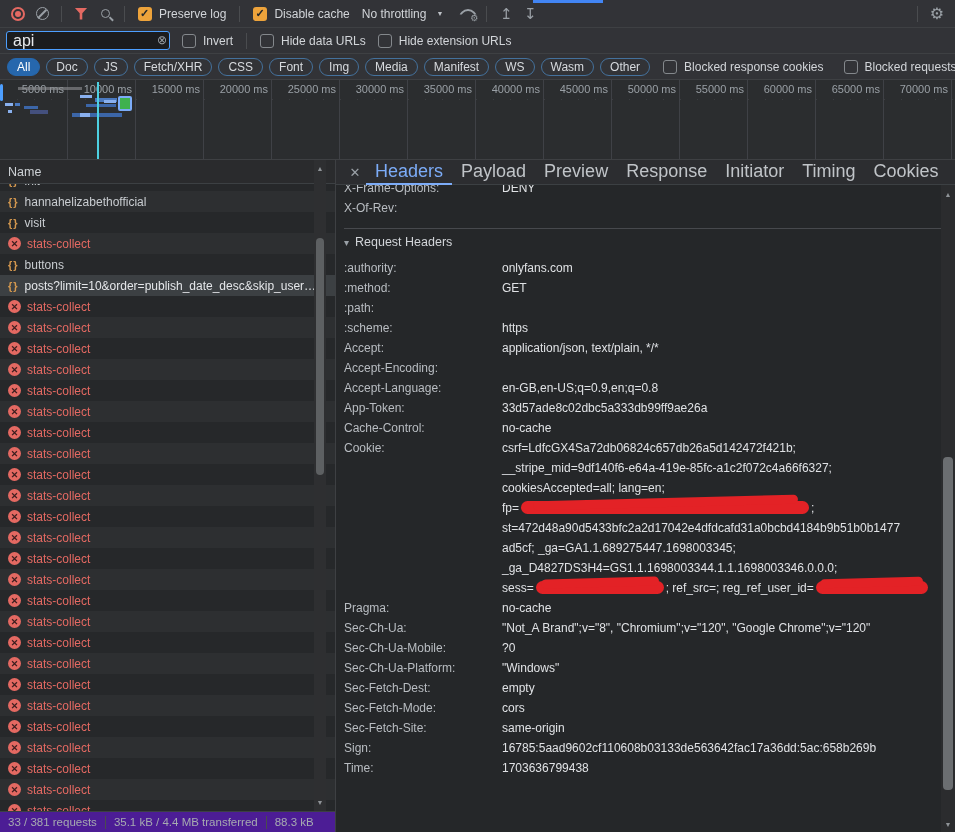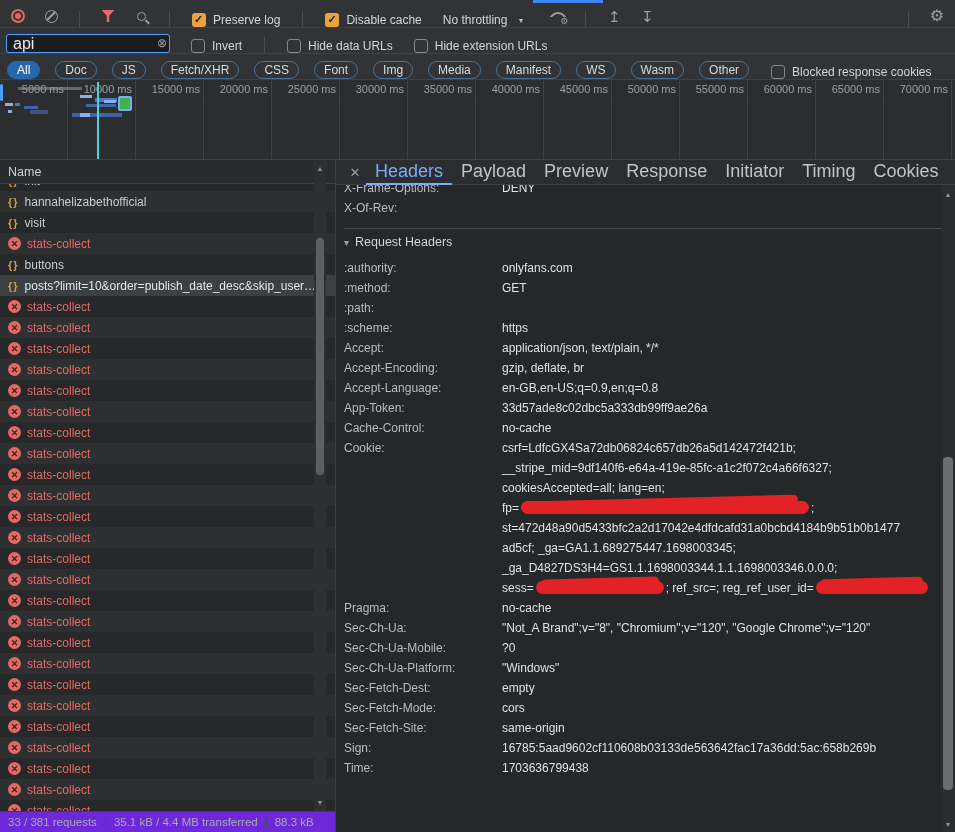--- a/index.html
+++ b/index.html
@@ -5,21 +5,21 @@
   * { margin:0; padding:0; box-sizing:border-box; }
   html,body { background:#1a1a1a; }
   #app {
     position:relative; width:955px; height:832px; overflow:hidden;
     background:#282828; font-family:"Liberation Sans", sans-serif;
     font-size:12px; color:#dfe1e4; cursor:default;
   }
   .sep { width:1px; height:16px; background:#4a4c4f; margin:0 7px; flex:none; }
 
   
-  .bar { position:absolute; left:0; right:0; display:flex; align-items:flex-end; background:#323337; border-bottom:1px solid #3e4043;gap:9px; }
+  .bar { position:absolute; left:0; right:0; display:flex; align-items:center; background:#323337; border-bottom:1px solid #3e4043; }
   #toolbar-main { top:0; height:28px; padding:0 6px; }
   #toolbar-filter { top:28px; height:26px; padding:0 4px; }
   #toolbar-types { top:54px; height:26px; padding:0 4px; }
   #progress-strip { position:absolute; top:0; left:533px; width:70px; height:3px; background:#4285f4; z-index:5; }
 
   .tbtn { width:24px; height:22px; display:flex; align-items:center; justify-content:center; flex:none; border-radius:2px; }
   .icon-record { width:14px; height:14px; border:2px solid #e46962; border-radius:50%; position:relative; }
   .icon-record::after { content:""; position:absolute; left:2px; top:2px; width:6px; height:6px; border-radius:50%; background:#e46962; }
   .icon-clear { width:13px; height:13px; border:1.5px solid #9aa0a6; border-radius:50%; position:relative; }
   .icon-clear::after { content:""; position:absolute; left:-1px; top:4.5px; width:12px; height:1.5px; background:#9aa0a6; transform:rotate(-45deg); }
@@ -64,21 +64,21 @@
   .net-row:nth-child(odd) { background:#26282a; }
   .net-row:nth-child(even) { background:#2d2f31; }
   .net-row.selected { background:#3c4043; }
   .net-row .row-label { color:#c9cdd1; }
   .net-row.error .row-label { color:#e46962; }
   .net-row.selected .row-label { color:#e4e6e9; }
   .row-icon { flex:none; }
   .row-icon.fetch { color:#d4984f; font-weight:bold; font-size:11px; letter-spacing:1px; }
   .row-icon.err { background:#e46962; color:#3a1d1e; border-radius:50%; width:13px; height:13px; font-size:9px; font-weight:bold; display:flex; align-items:center; justify-content:center; }
 
-  #status-bar { position:absolute; left:0; right:0; bottom:0; height:21px; background:#6d28d9; border-top:1px solid #3c4043; display:flex; align-items:center; padding:0 8px; color:#a6abb0; font-size:11.5px; white-space:nowrap; }
+  #status-bar { position:absolute; left:0; right:0; bottom:0; height:21px; background:#4c1d95; border-top:1px solid #3c4043; display:flex; align-items:center; padding:0 8px; color:#a6abb0; font-size:11.5px; white-space:nowrap; }
   .status-sep { width:1px; height:13px; background:#4a4c4e; margin:0 8px; }
 
   
   .scrollbar { position:absolute; background:#2e2f31; }
   #left-scrollbar { top:0; bottom:21px; right:9px; width:12px; }
   #right-scrollbar { top:25px; bottom:0; right:0; width:14px; background:#2b2c2e; }
   .sb-arrow { position:absolute; left:0; right:0; text-align:center; color:#8f9397; font-size:7px; }
   .sb-thumb { position:absolute; left:2px; right:2px; background:#5d6062; border-radius:4px; }
   #right-scrollbar .sb-thumb { background:#6b6e71; }
 
@@ -435,23 +435,20 @@
               </div>
             </div>
             <div class="hdr-row">
               <div class="hdr-name">Accept:</div>
               <div class="hdr-value">
                 <div class="hdr-line"><span>application/json, text/plain, */*</span></div>
               </div>
             </div>
             <div class="hdr-row">
               <div class="hdr-name">Accept-Encoding:</div>
-              <div class="hdr-value">
-                <div class="hdr-line"><span>gzip, deflate, br</span></div>
-              </div>
             </div>
             <div class="hdr-row">
               <div class="hdr-name">Accept-Language:</div>
               <div class="hdr-value">
                 <div class="hdr-line"><span>en-GB,en-US;q=0.9,en;q=0.8</span></div>
               </div>
             </div>
             <div class="hdr-row">
               <div class="hdr-name">App-Token:</div>
               <div class="hdr-value">

